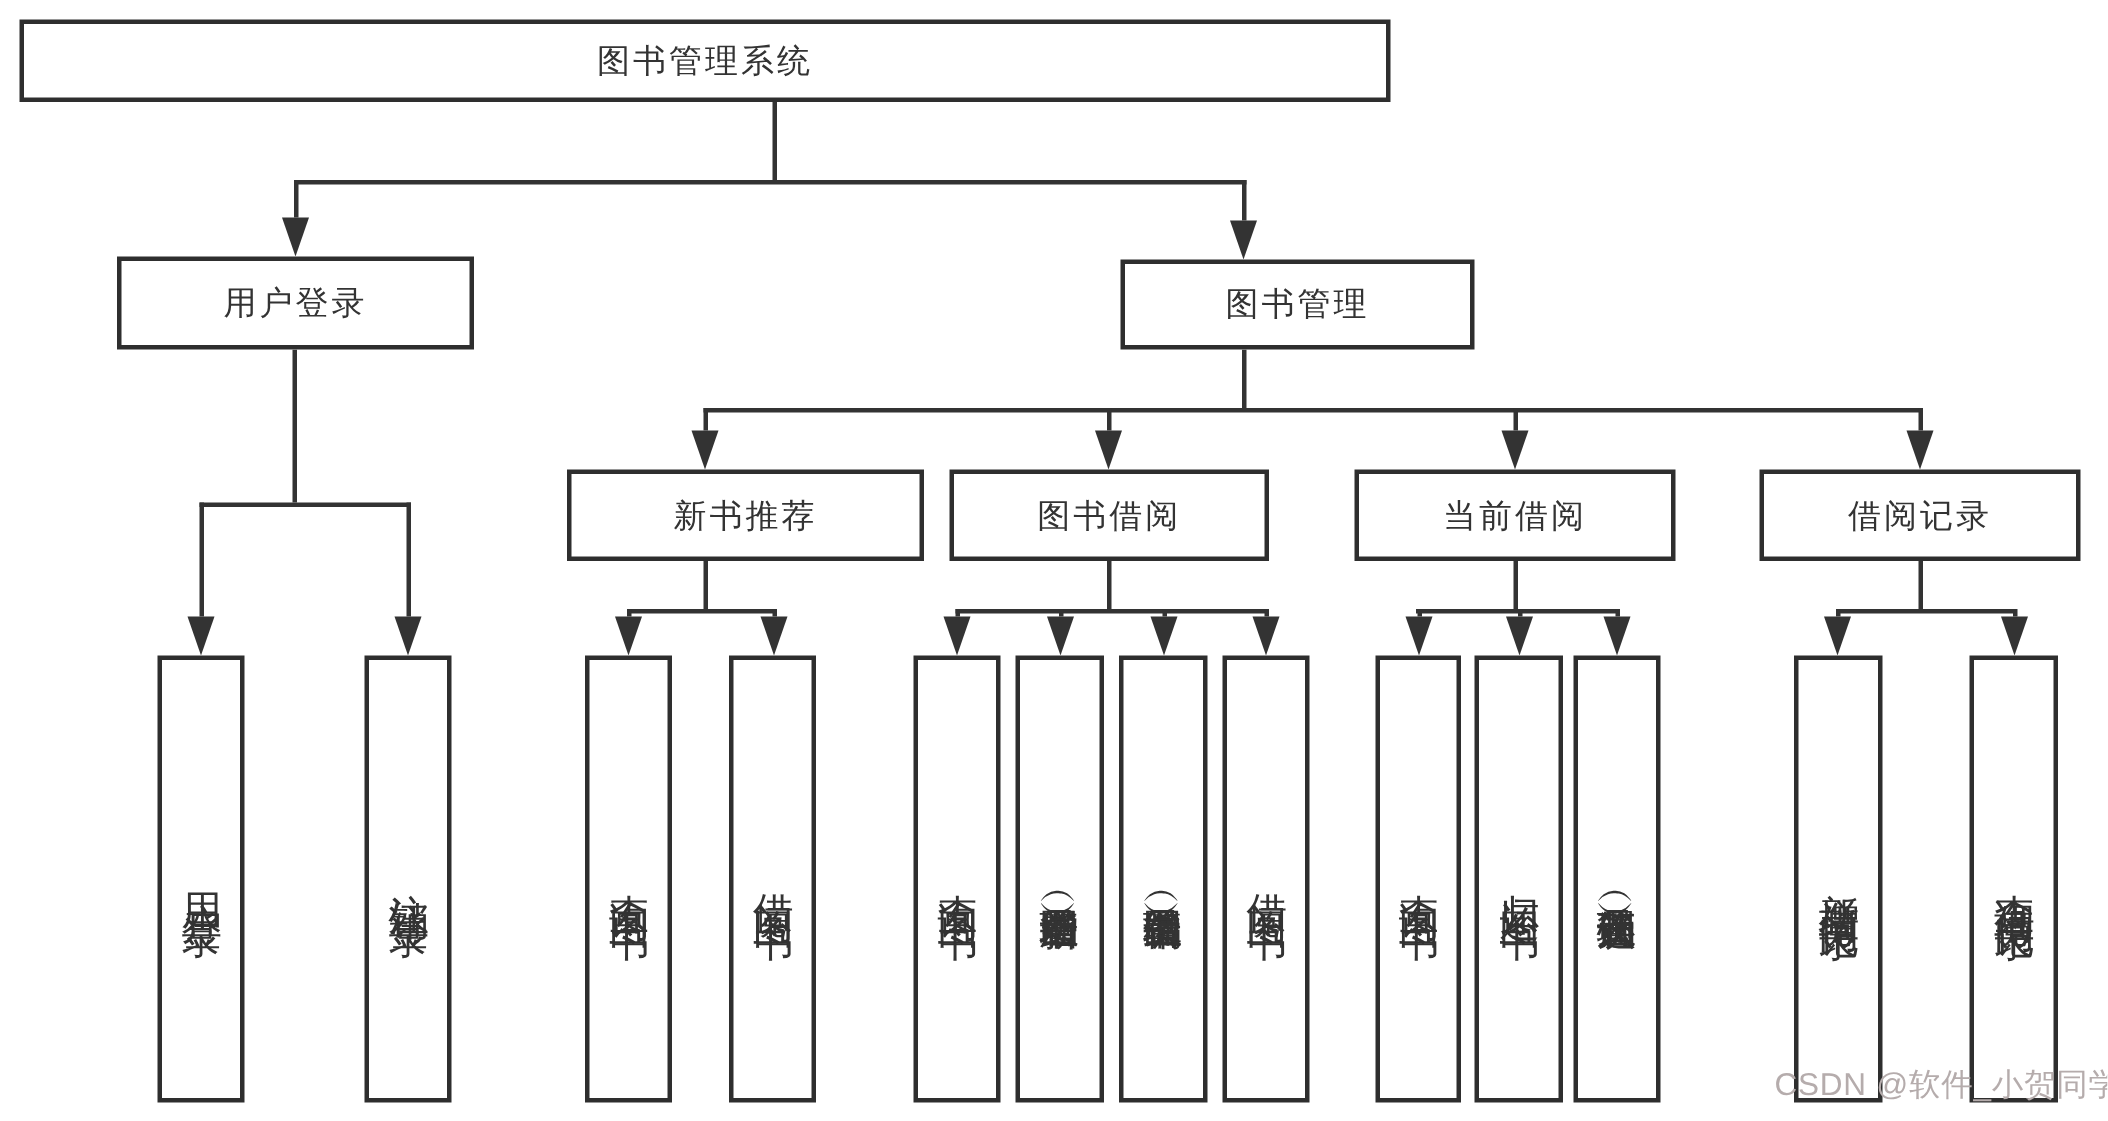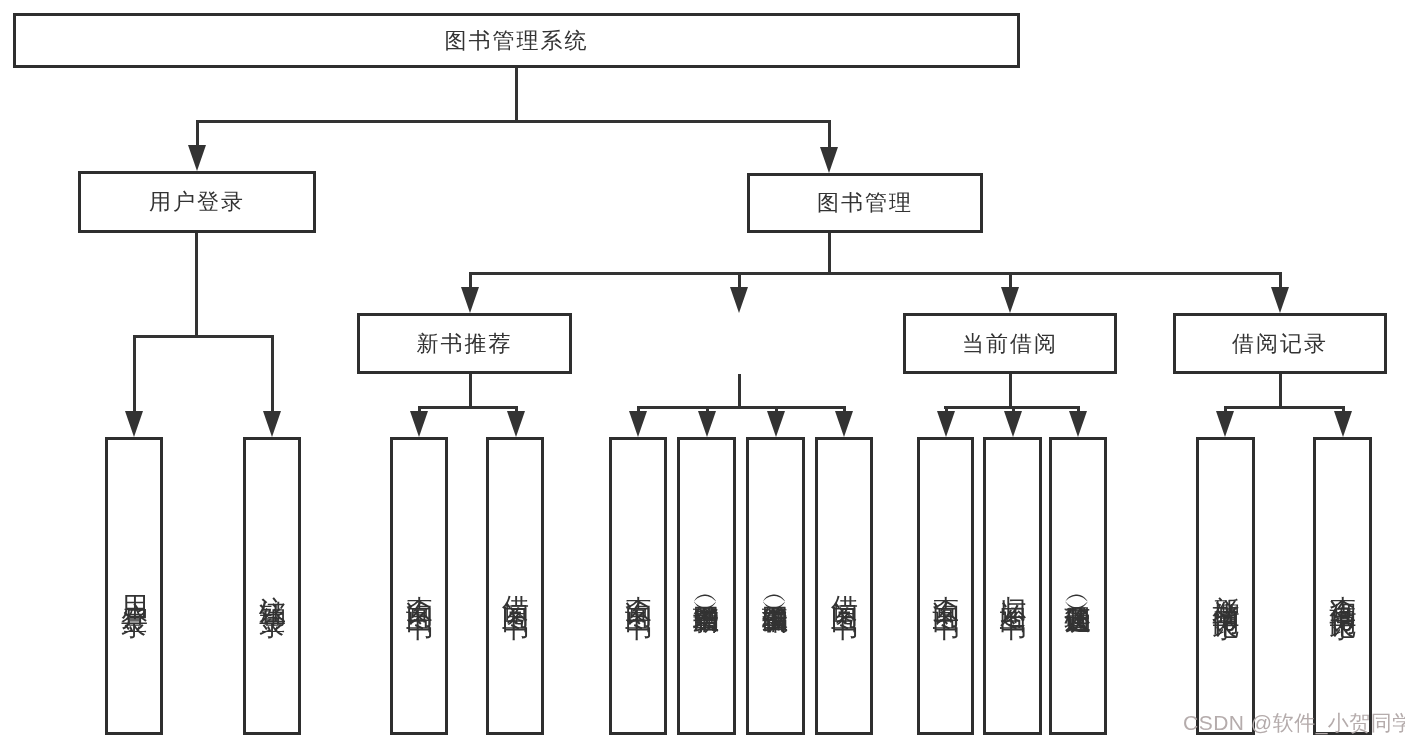--- a/index.html
+++ b/index.html
@@ -116,33 +116,36 @@
   <div class="v" style="left:1077px;top:406px;height:5px"></div>
   <div class="tri" style="left:1069px;top:411px"></div>
 
   <div class="v" style="left:1279px;top:374px;height:32px"></div>
   <div class="h" style="left:1224px;top:406px;width:120px"></div>
   <div class="v" style="left:1224px;top:406px;height:5px"></div>
   <div class="tri" style="left:1216px;top:411px"></div>
   <div class="v" style="left:1342px;top:406px;height:5px"></div>
   <div class="tri" style="left:1334px;top:411px"></div>
 
-  <div class="node" style="left:13px;top:13px;width:1007px;height:55px">
+  <div class="node" style="left:13px;top:13px;width:914px;height:55px">
     <span class="lbl">图书管理系统</span>
   </div>
 
   <div class="node" style="left:78px;top:171px;width:238px;height:62px">
     <span class="lbl">用户登录</span>
   </div>
   <div class="node" style="left:747px;top:173px;width:236px;height:60px">
     <span class="lbl">图书管理</span>
   </div>
 
-  <div class="node" style="left:357px;top:313px;width:215px;height:61px">
+  <div class="node" style="left:378px;top:313px;width:238px;height:61px">
     <span class="lbl">新书推荐</span>
+  </div>
+  <div class="node" style="left:633px;top:313px;width:213px;height:61px">
+    <span class="lbl">图书借阅</span>
   </div>
   <div class="node" style="left:1173px;top:313px;width:214px;height:61px">
     <span class="lbl">借阅记录</span>
   </div>
   <div class="node" style="left:903px;top:313px;width:214px;height:61px">
     <span class="lbl">当前借阅</span>
   </div>
 
   <div class="node leaf" style="left:105px;top:437px;width:58px;height:298px">
     <span class="lbl">用户登录</span>

